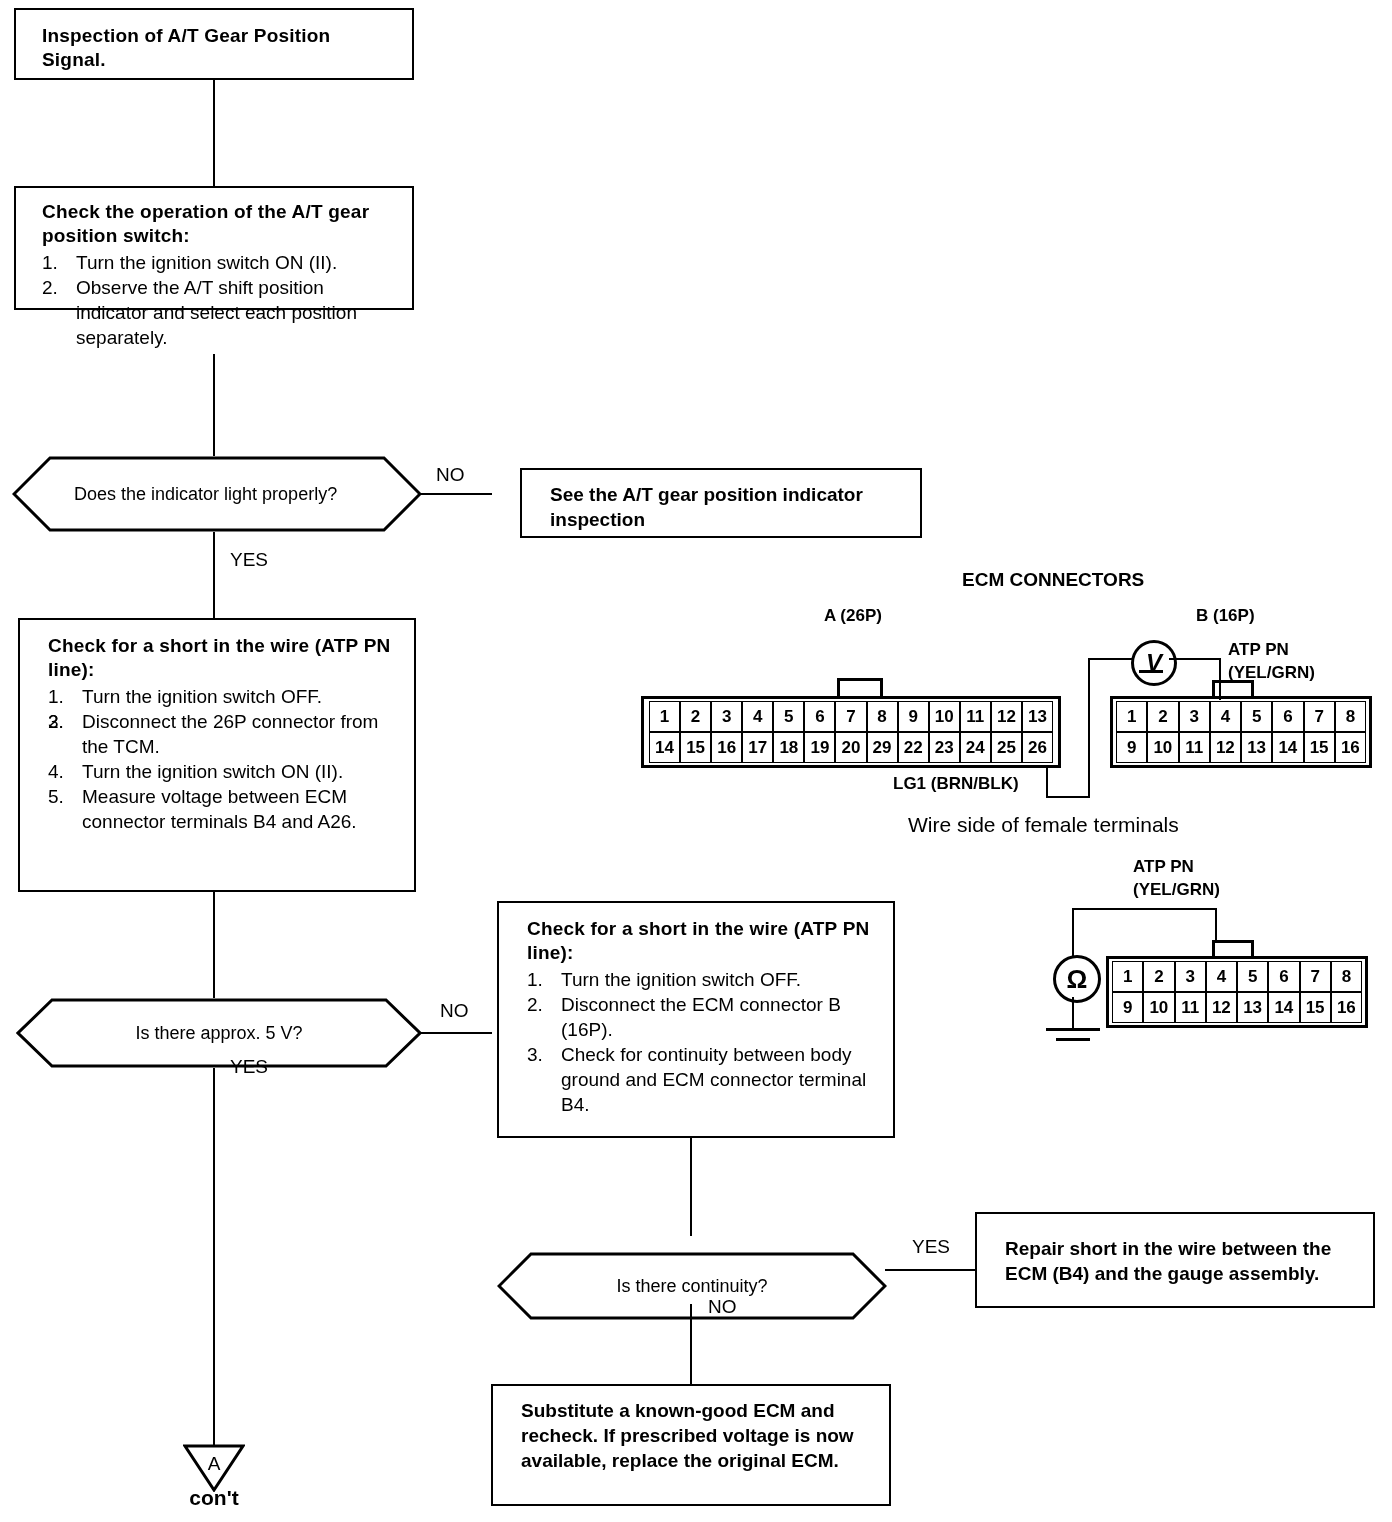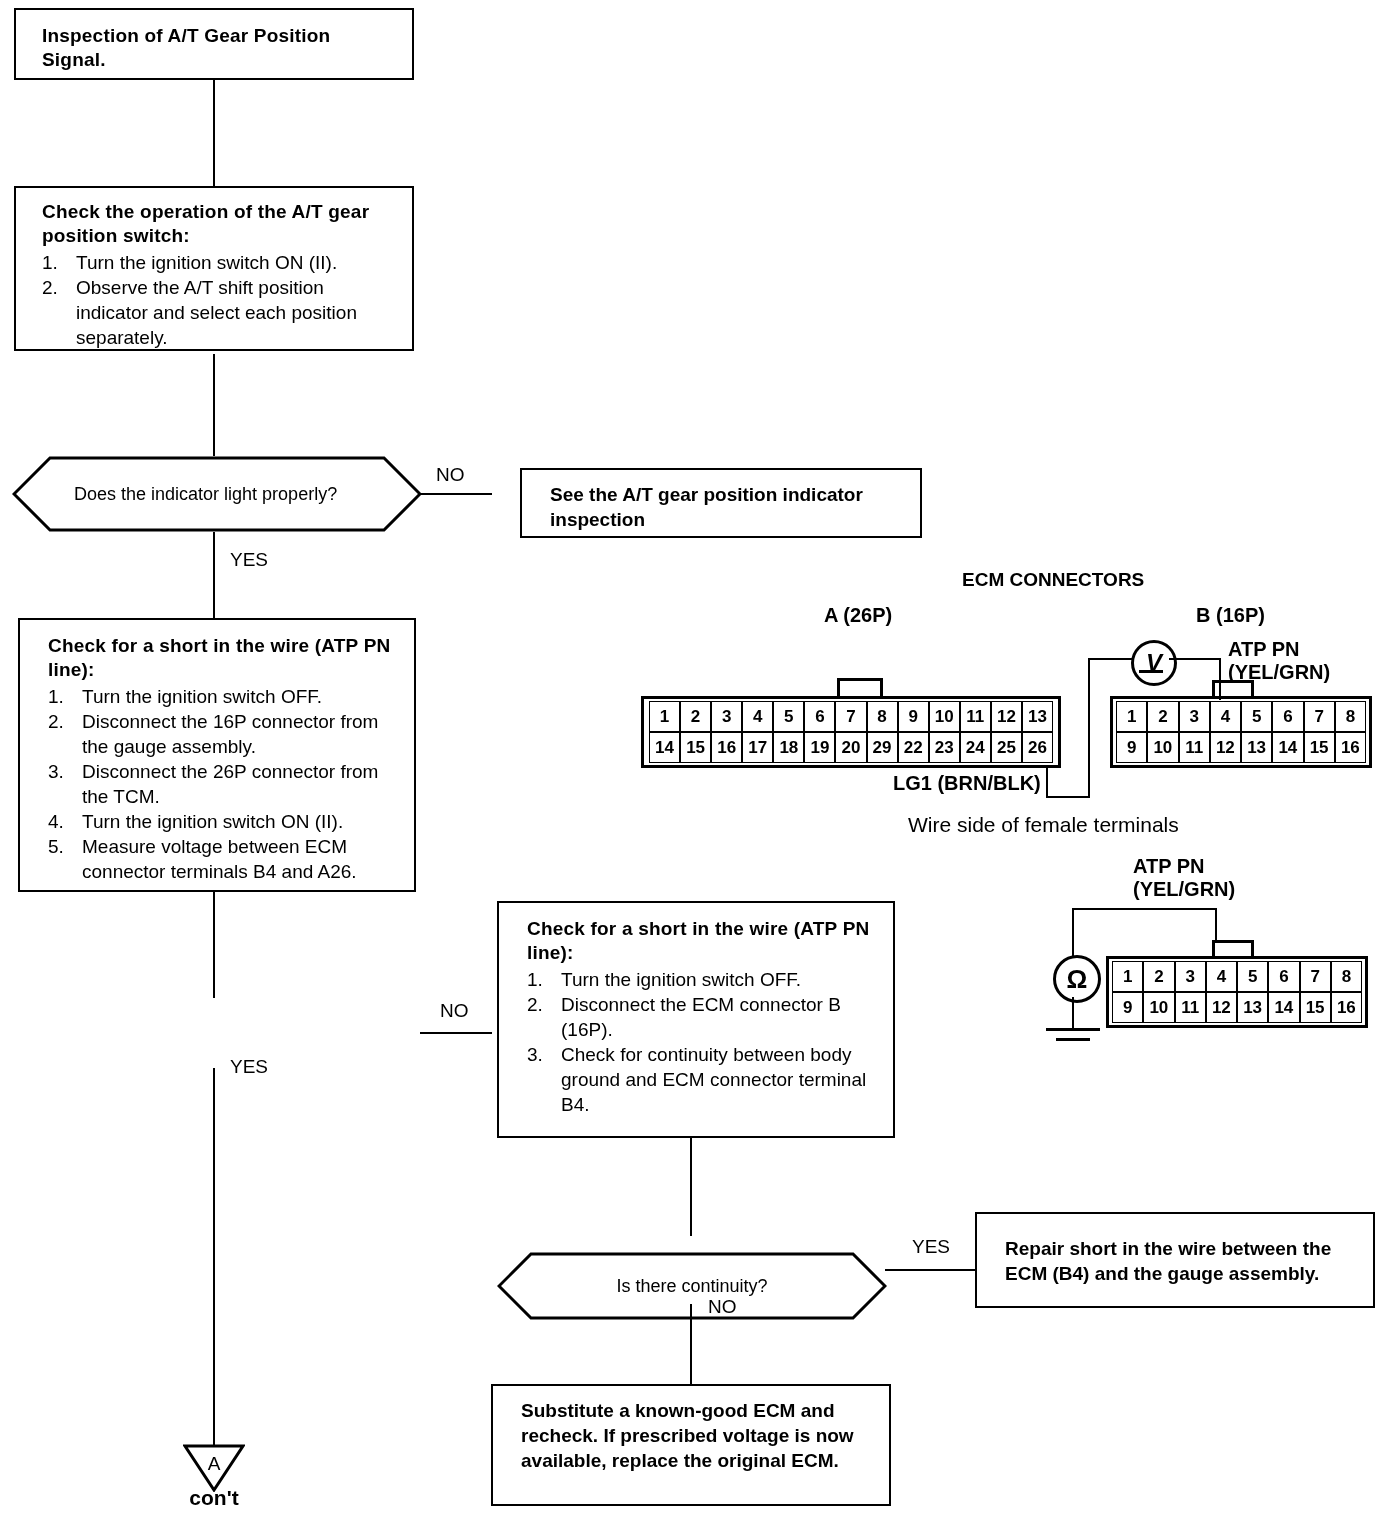--- a/index.html
+++ b/index.html
@@ -31,21 +31,21 @@
   .lbl{position:absolute;font-size:19px;line-height:22px;}
 
   
   .conn{position:absolute;}
   .conn .shell{position:absolute;border:3px solid #000;box-sizing:border-box;background:#fff;}
   .conn .tab{position:absolute;border:3px solid #000;border-bottom:none;background:#fff;box-sizing:border-box;}
   .pingrid{position:absolute;display:grid;}
   .pin{border:1px solid #000;box-sizing:border-box;display:flex;align-items:center;
        justify-content:center;font-weight:bold;font-size:17px;background:#fff;}
 
-  .capt{position:absolute;font-weight:bold;font-size:20px;line-height:23px;}
+  .capt{position:absolute;font-weight:bold;font-size:17px;line-height:23px;}
   .captn{position:absolute;font-size:21px;line-height:23px;}
 
   .meter{position:absolute;border:3px solid #000;border-radius:50%;background:#fff;
          display:flex;align-items:center;justify-content:center;
          font-weight:bold;font-style:italic;font-size:24px;}
   .meter.ohm{font-style:normal;font-size:26px;}
 
   
   .tri{position:absolute;}
 </style>
@@ -55,21 +55,21 @@
 <div id="sheet">
 
   <div class="box" style="left:14px;top:8px;width:400px;height:72px;">
     <div class="inner" style="padding-left:26px;padding-top:14px;">
       <div class="hdr">Inspection of A/T Gear Position Signal.</div>
     </div>
   </div>
 
   <div class="vline" style="left:213px;top:80px;height:106px;"></div>
 
-  <div class="box" style="left:14px;top:186px;width:400px;height:165px;">
+  <div class="box" style="left:14px;top:186px;width:400px;height:124px;">
     <div class="inner" style="padding-left:26px;padding-top:12px;">
       <div class="hdr">Check the operation of the A/T gear position switch:</div>
       <ol class="steps">
         <li>
           <span class="num">1.</span>
           <span>Turn the ignition switch ON (II).</span>
         </li>
         <li>
           <span class="num">2.</span>
           <span>Observe the A/T shift position indicator and select each position separately.</span>
@@ -102,40 +102,45 @@
   <div class="box" style="left:18px;top:618px;width:398px;height:274px;">
     <div class="inner" style="padding-left:28px;padding-top:14px;">
       <div class="hdr">Check for a short in the wire (ATP PN line):</div>
       <ol class="steps">
         <li>
           <span class="num">1.</span>
           <span>Turn the ignition switch OFF.</span>
         </li>
         <li>
           <span class="num">2.</span>
-          <span>Disconnect the 16P connector from the gauge assembly.</span>
         </li>
         <li>
           <span class="num">3.</span>
           <span>Disconnect the 26P connector from the TCM.</span>
         </li>
         <li>
           <span class="num">4.</span>
           <span>Turn the ignition switch ON (II).</span>
         </li>
         <li>
           <span class="num">5.</span>
           <span>Measure voltage between ECM connector terminals B4 and A26.</span>
         </li>
       </ol>
     </div>
   </div>
 
   <div class="vline" style="left:213px;top:892px;height:106px;"></div>
 
+  <div class="hex" style="left:16px;top:998px;width:406px;height:70px;">
+    <svg width="406" height="70" viewBox="0 0 406 70">
+      <polygon points="36,2 370,2 404,35 370,68 36,68 2,35" fill="#fff" stroke="#000" stroke-width="3"></polygon>
+    </svg>
+    <div class="htext">Is there approx. 5 V?</div>
+  </div>
 
   <div class="hline" style="left:420px;top:1032px;width:72px;"></div>
   <div class="lbl" style="left:440px;top:1000px;">NO</div>
 
   <div class="vline" style="left:213px;top:1068px;height:378px;"></div>
   <div class="lbl" style="left:230px;top:1056px;">YES</div>
 
   <div class="box" style="left:497px;top:901px;width:398px;height:237px;">
     <div class="inner" style="padding-left:28px;padding-top:14px;">
       <div class="hdr">Check for a short in the wire (ATP PN line):</div>

